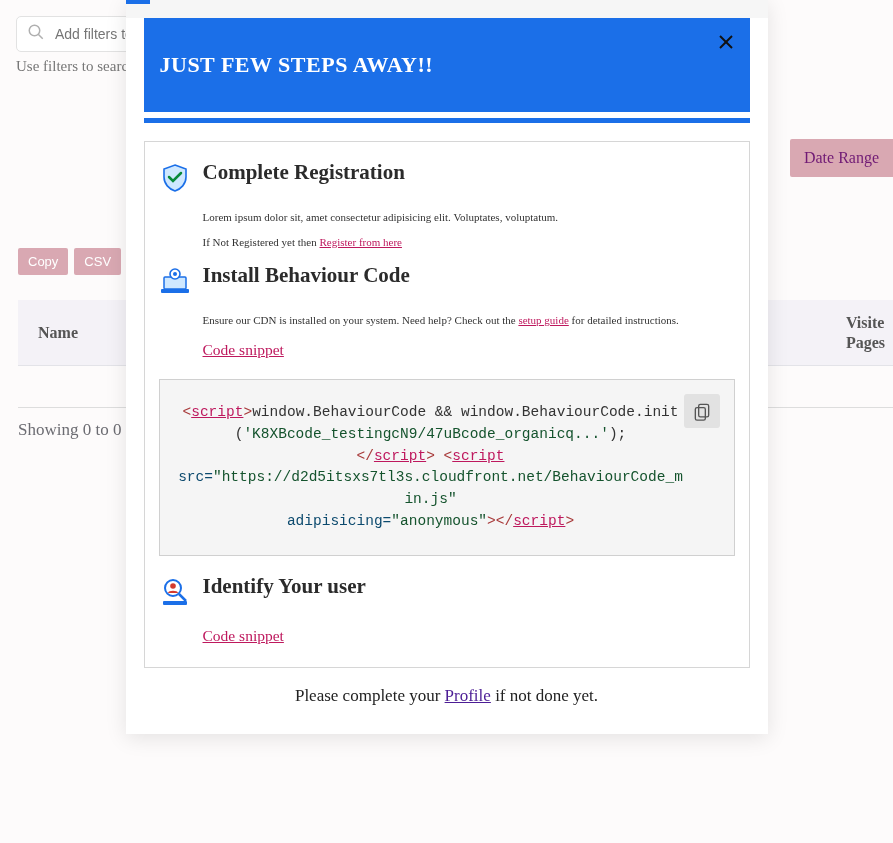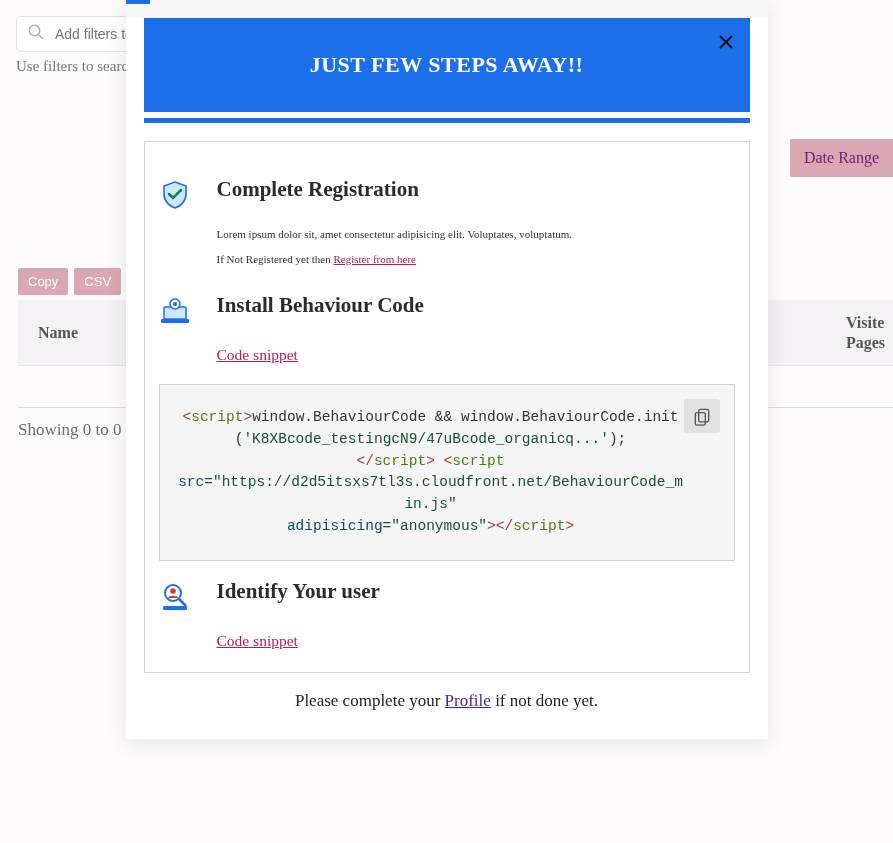--- a/index.html
+++ b/index.html
@@ -53,21 +53,21 @@
     background: #d9a8b2;
     color: #701a75;
     padding: 10px 14px;
     font-size: 16px;
     border-radius: 2px 0 0 2px;
     font-family: Liberation Serif, serif;
   }
 
   .export-buttons {
     position: absolute;
-    top: 268px;
+    top: 248px;
     left: 18px;
     display: flex;
     gap: 6px;
   }
   .export-btn {
     background: #d9a8b2;
     color: #fff;
     border: none;
     padding: 6px 10px;
     font-size: 13px;
@@ -136,21 +136,21 @@
   .modal-topbar::before {
     content: "";
     position: absolute;
     top: 0; left: 0;
     width: 24px; height: 4px;
     background: #1b6fe8;
   }
   .modal-header {
     background: #1b6fe8;
     color: #fff;
-    text-align: center;
+    text-align: left;
     padding: 34px 16px;
     margin: 0 18px;
     position: relative;
   }
   .modal-header-divider {
     height: 5px;
     background: #1b6fe8;
     margin: 6px 18px 0;
   }
   .modal-title {
@@ -169,23 +169,22 @@
   }
   .close-btn svg { width: 18px; height: 18px; }
 
   .modal-body {
     border: 1px solid #d6d6d6;
     margin: 18px;
     padding: 18px 14px 22px;
   }
   .step {
     display: flex;
-    gap: 22px;
+    gap: 8px;
     margin-bottom: 4px;
-    margin-top: 17px;
   }
   .step-icon {
     width: 36px;
     padding-top: 2px;
     flex-shrink: 0;
   }
   .step-icon svg { width: 32px; height: 32px; }
   .step-content { flex: 1; }
   .step-title {
     font-size: 21px;
@@ -230,21 +229,21 @@
     background: #e2e2e2;
     border-radius: 3px;
     display: flex;
     align-items: center;
     justify-content: center;
     cursor: pointer;
   }
   .clipboard-btn svg { width: 20px; height: 20px; stroke: #555; fill: none; stroke-width: 1.6; }
 
   .tag-red { color: #a83a3a; }
-  .tag-blue { color: #4d7c0f; }
+  .tag-blue { color: #be185d; text-decoration: underline; }
   .tag-orange { color: #14532d; }
   .tag-teal { color: #0c4a6e; }
 
   .modal-footer {
     text-align: center;
     padding: 0 18px 28px;
     font-size: 17px;
     color: #222;
   }
   .modal-footer a {
@@ -323,20 +322,23 @@
         <div class="step-icon">
           <svg viewBox="0 0 32 32">
             <rect x="5" y="12" width="22" height="12" rx="1" fill="#cfe8ff" stroke="#1b6fe8" stroke-width="1.5"></rect>
             <rect x="2" y="24" width="28" height="4" rx="1" fill="#1b6fe8"></rect>
             <circle cx="16" cy="9" r="5" fill="#fff" stroke="#1b6fe8" stroke-width="1.6"></circle>
             <circle cx="16" cy="9" r="2" fill="#1b6fe8"></circle>
           </svg>
         </div>
         <div class="step-content">
           <div class="step-title">Install Behaviour Code</div>
+          <div class="step-desc">
+            <span>Ensure our CDN is installed on your system. Need help? Check out the </span><a>setup guide</a><span> for detailed instructions.</span>
+          </div>
           <a class="code-snippet-link">Code snippet</a>
         </div>
       </div>
 
       <div class="code-block">
         <div class="clipboard-btn">
           <svg viewBox="0 0 24 24">
               <rect x="8" y="4" width="12" height="15" rx="2"></rect>
               <rect x="4" y="8" width="12" height="15" rx="2"></rect>
             </svg>

